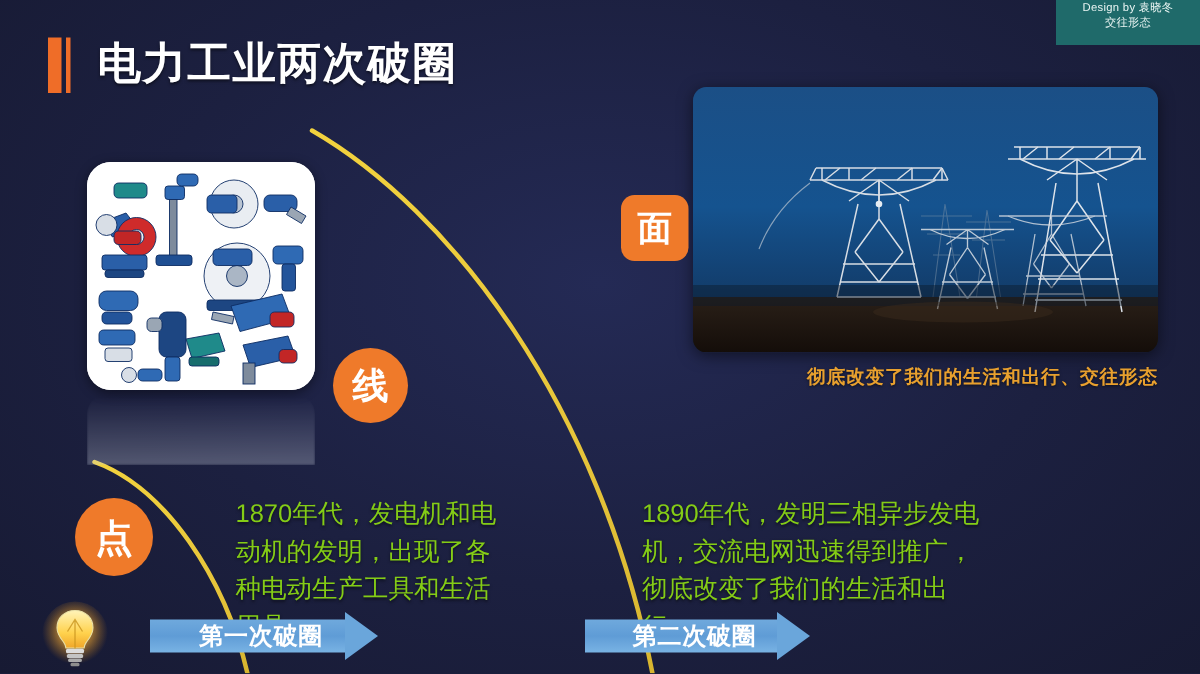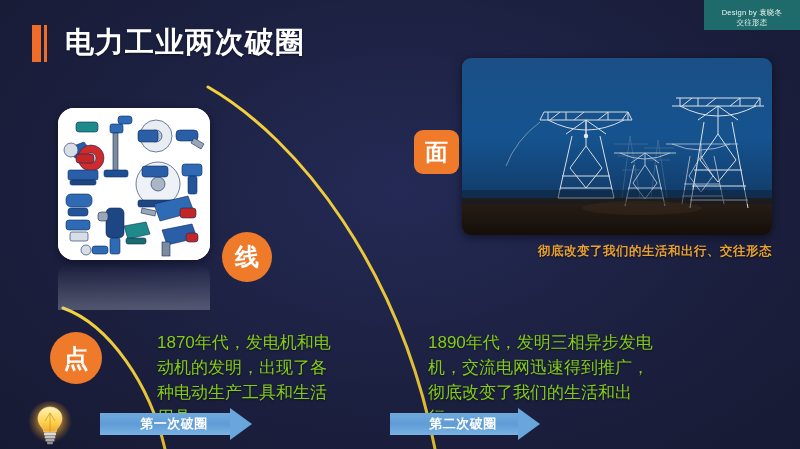--- a/index.html
+++ b/index.html
@@ -25,21 +25,21 @@
 
   
   .credit {
     position: absolute; top: 0; right: 0;
     width: 96px; height: 30px;
     background: #1f6a6a;
     color: #eaf5f3;
     font-size: 7.5px;
     line-height: 1.35;
     text-align: center;
-    padding-top: 8px;
+    padding-top: 0;
     z-index: 30;
     letter-spacing: .2px;
   }
   .credit div { white-space: nowrap; }
 
   
   .title-bar-group {
     position: absolute; left: 32px; top: 25px;
     display: flex; align-items: center; gap: 0;
     z-index: 20;
@@ -143,21 +143,21 @@
   .arrow-banner {
     position: absolute;
     height: 22px;
     z-index: 16;
     display: flex; align-items: center;
   }
   .ab-body {
     height: 22px;
     background: linear-gradient(to bottom, #6fa9dd 0%, #5f9cd6 50%, #79b3e4 100%);
     display: flex; align-items: center; justify-content: center;
-    color: #ffffff; font-size: 13px; font-weight: bold;
+    color: #ffffff; font-size: 16px; font-weight: bold;
     letter-spacing: .5px; white-space: nowrap;
     padding-left: 18px;
   }
   .ab-head {
     width: 0; height: 0;
     border-top: 16px solid transparent;
     border-bottom: 16px solid transparent;
     border-left: 22px solid #6aa6db;
     margin-top: 0;
   }

